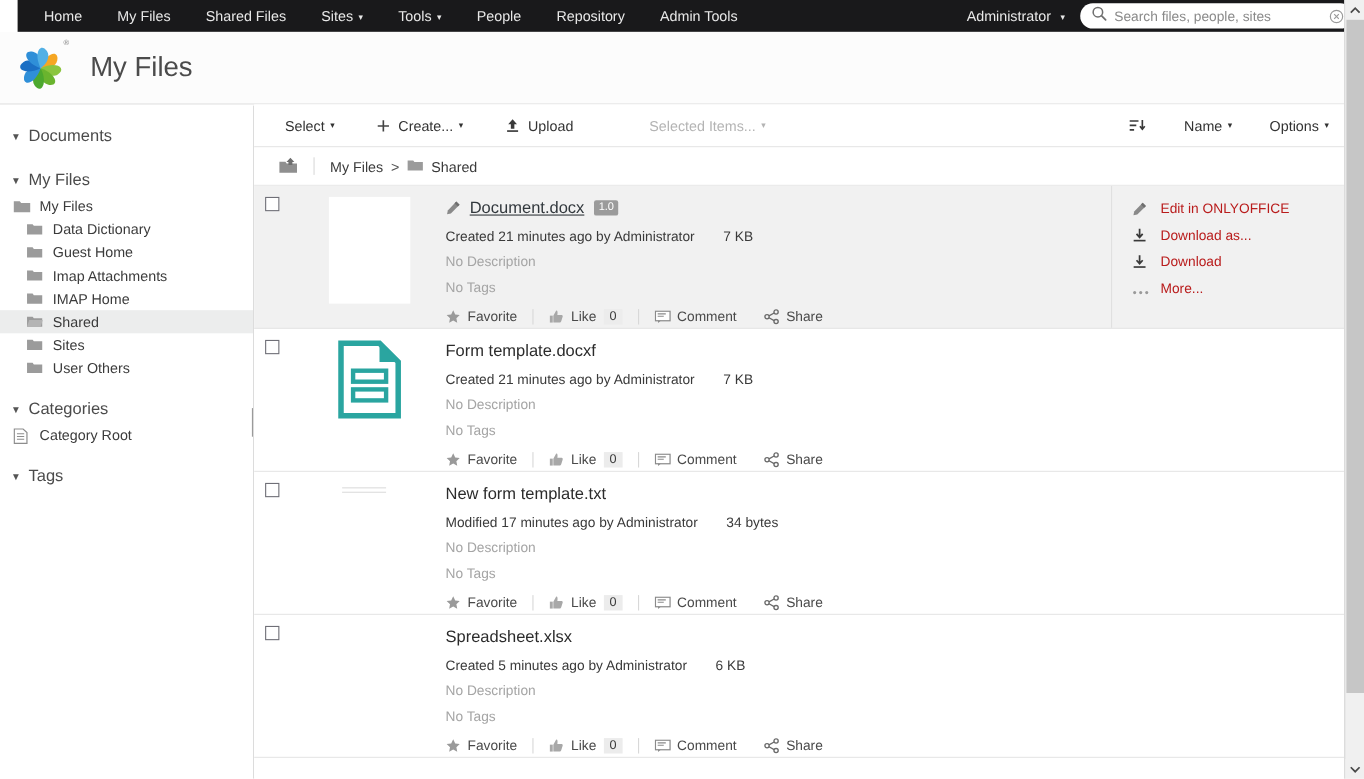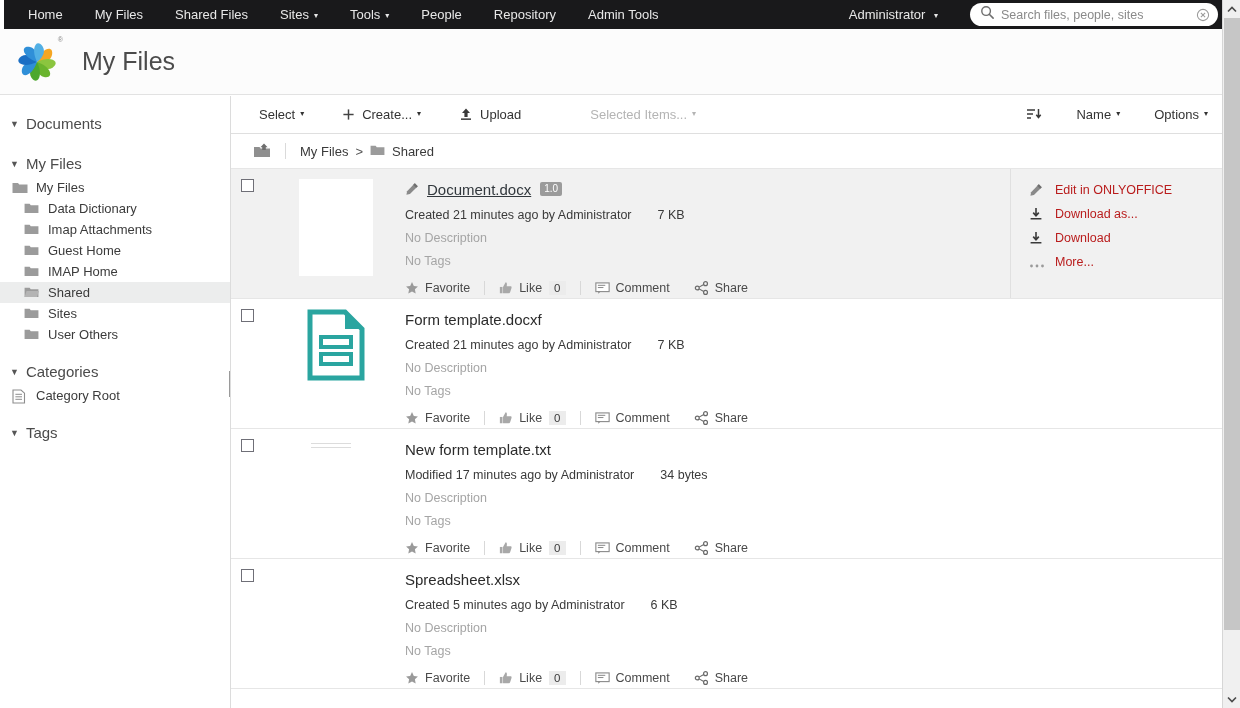--- a/index.html
+++ b/index.html
@@ -5,30 +5,30 @@
   * { box-sizing: border-box; margin: 0; padding: 0; }
   html, body {
     width: 1240px; height: 708px;
     font-family: "Liberation Sans", sans-serif;
     background: #fff; overflow: hidden;
   }
   .app { position: relative; width: 1240px; height: 708px; background:#fff; }
 
   
   .topnav {
-    position:absolute; top:0; left:4px; width:1222px; height:29px;
+    position:absolute; top:0; left:16px; width:1222px; height:29px;
     background:#19191b; display:flex; align-items:center;
   }
   .nav-items { display:flex; align-items:center; height:29px; padding-left:8px; }
   .nav-item {
     color:#e8e8e8; font-size:13px; padding:0 16px; height:29px;
     line-height:29px; cursor:pointer; white-space:nowrap;
   }
   .caret { font-size:8px; margin-left:5px; position:relative; top:-1px; }
-  .nav-right { margin-left:auto; display:flex; align-items:center; padding-right:8px;gap:18px; }
+  .nav-right { margin-left:auto; display:flex; align-items:center; padding-right:8px; }
   .user-menu { color:#e8e8e8; font-size:13px; cursor:pointer; padding:0 14px; white-space:nowrap; }
   .searchbox {
     width:248px; height:23px; background:#fff; border-radius:12px;
     display:flex; align-items:center; padding:0 8px 0 10px; position:relative;
   }
   .search-input {
     border:none; outline:none; font-size:12.5px; color:#777;
     font-family:"Liberation Sans", sans-serif; flex:1; background:transparent;
     padding-left:6px;
   }
@@ -269,27 +269,27 @@
         <div class="sb-node indent">
           <span class="fico"><svg width="15" height="12" viewBox="0 0 16 13">
               <path d="M0.5,2 L6,2 L7.2,3.6 L15.5,3.6 L15.5,12 L0.5,12 Z" fill="#9b9b9b"></path>
             </svg></span>
           <span>Data Dictionary</span>
         </div>
         <div class="sb-node indent">
           <span class="fico"><svg width="15" height="12" viewBox="0 0 16 13">
               <path d="M0.5,2 L6,2 L7.2,3.6 L15.5,3.6 L15.5,12 L0.5,12 Z" fill="#9b9b9b"></path>
             </svg></span>
-          <span>Imap Attachments</span>
+          <span>Guest Home</span>
         </div>
         <div class="sb-node indent">
           <span class="fico"><svg width="15" height="12" viewBox="0 0 16 13">
               <path d="M0.5,2 L6,2 L7.2,3.6 L15.5,3.6 L15.5,12 L0.5,12 Z" fill="#9b9b9b"></path>
             </svg></span>
-          <span>Guest Home</span>
+          <span>Imap Attachments</span>
         </div>
         <div class="sb-node indent">
           <span class="fico"><svg width="15" height="12" viewBox="0 0 16 13">
               <path d="M0.5,2 L6,2 L7.2,3.6 L15.5,3.6 L15.5,12 L0.5,12 Z" fill="#9b9b9b"></path>
             </svg></span>
           <span>IMAP Home</span>
         </div>
         <div class="sb-node indent selected">
           <span class="fico"><svg width="15" height="12" viewBox="0 0 16 13">
               <path d="M0.5,2 L6,2 L7.2,3.6 L15.5,3.6 L15.5,12 L0.5,12 Z" fill="#9b9b9b"></path>

